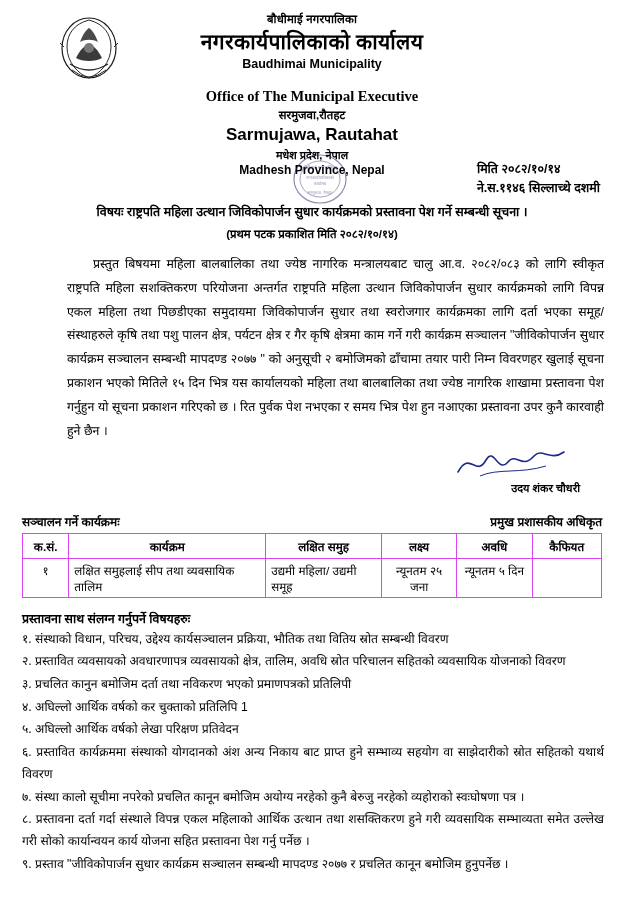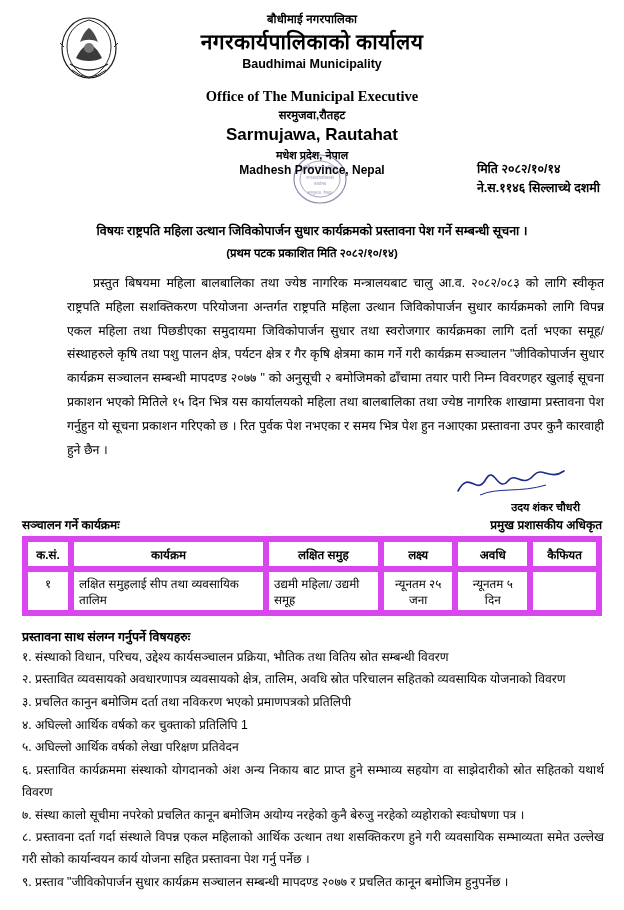--- a/index.html
+++ b/index.html
@@ -109,21 +109,21 @@
     position: absolute;
     left: 272px;
     top: 152px;
     width: 96px;
     height: 54px;
     opacity: .55;
   }
 
   
   .subject {
-    margin-top: 44px;
+    margin-top: 25px;
     padding: 0 8px;
     font-family: "Liberation Sans", sans-serif;
     font-size: 12.5px;
     font-weight: bold;
     text-align: center;
   }
   .subject-sub {
     margin-top: 6px;
     padding: 0 22px;
     font-family: "Liberation Sans", sans-serif;
@@ -161,34 +161,34 @@
     font-size: 11px;
     font-weight: bold;
   }
 
   
   .tbl-caption-row {
     display: flex;
     justify-content: space-between;
     align-items: flex-end;
     padding: 0 22px;
-    margin-top: 2px;
+    margin-top: 18px;
     font-family: "Liberation Sans", sans-serif;
     font-size: 12px;
     font-weight: bold;
   }
   table.prog {
     margin: 3px 22px 0 22px;
     border-collapse: collapse;
     width: calc(100% - 44px);
     font-family: "Liberation Sans", sans-serif;
     font-size: 11.8px;
   }
   table.prog th, table.prog td {
-    border: 6px solid #d946ef;
+    border: 1px solid #d946ef;
     padding: 3px 5px;
     vertical-align: top;
   }
   table.prog th {
     text-align: center;
     font-weight: bold;
     padding: 4px 3px;
   }
   table.prog td.c { text-align: center; }
   .col-sn { width: 8%; }

